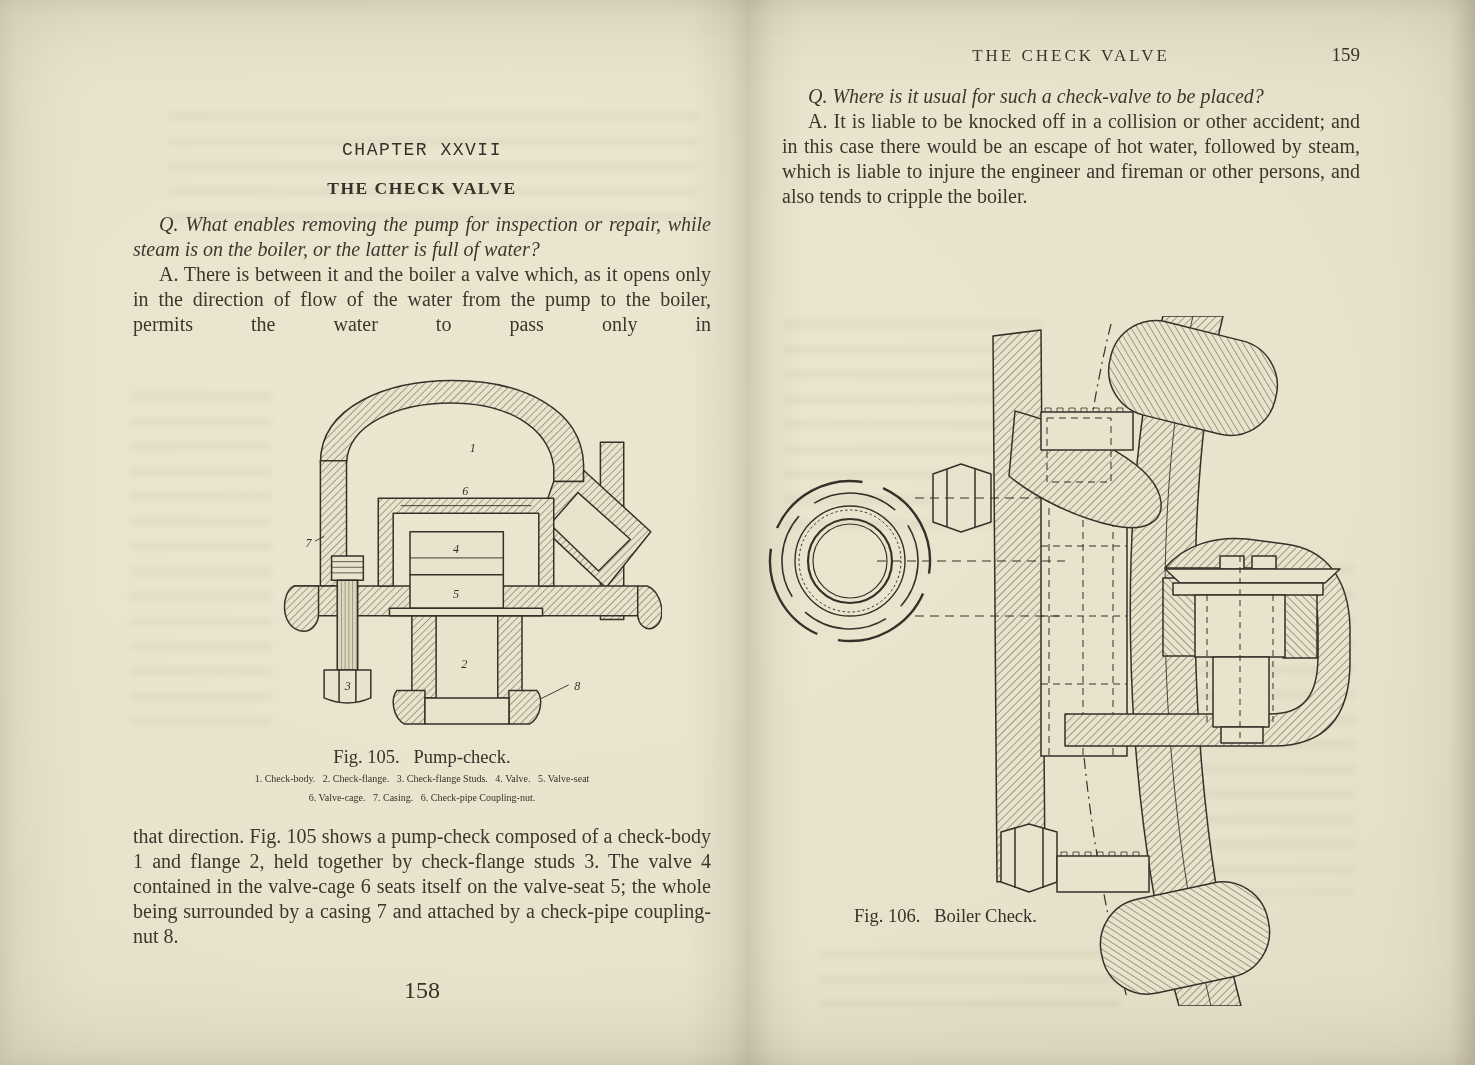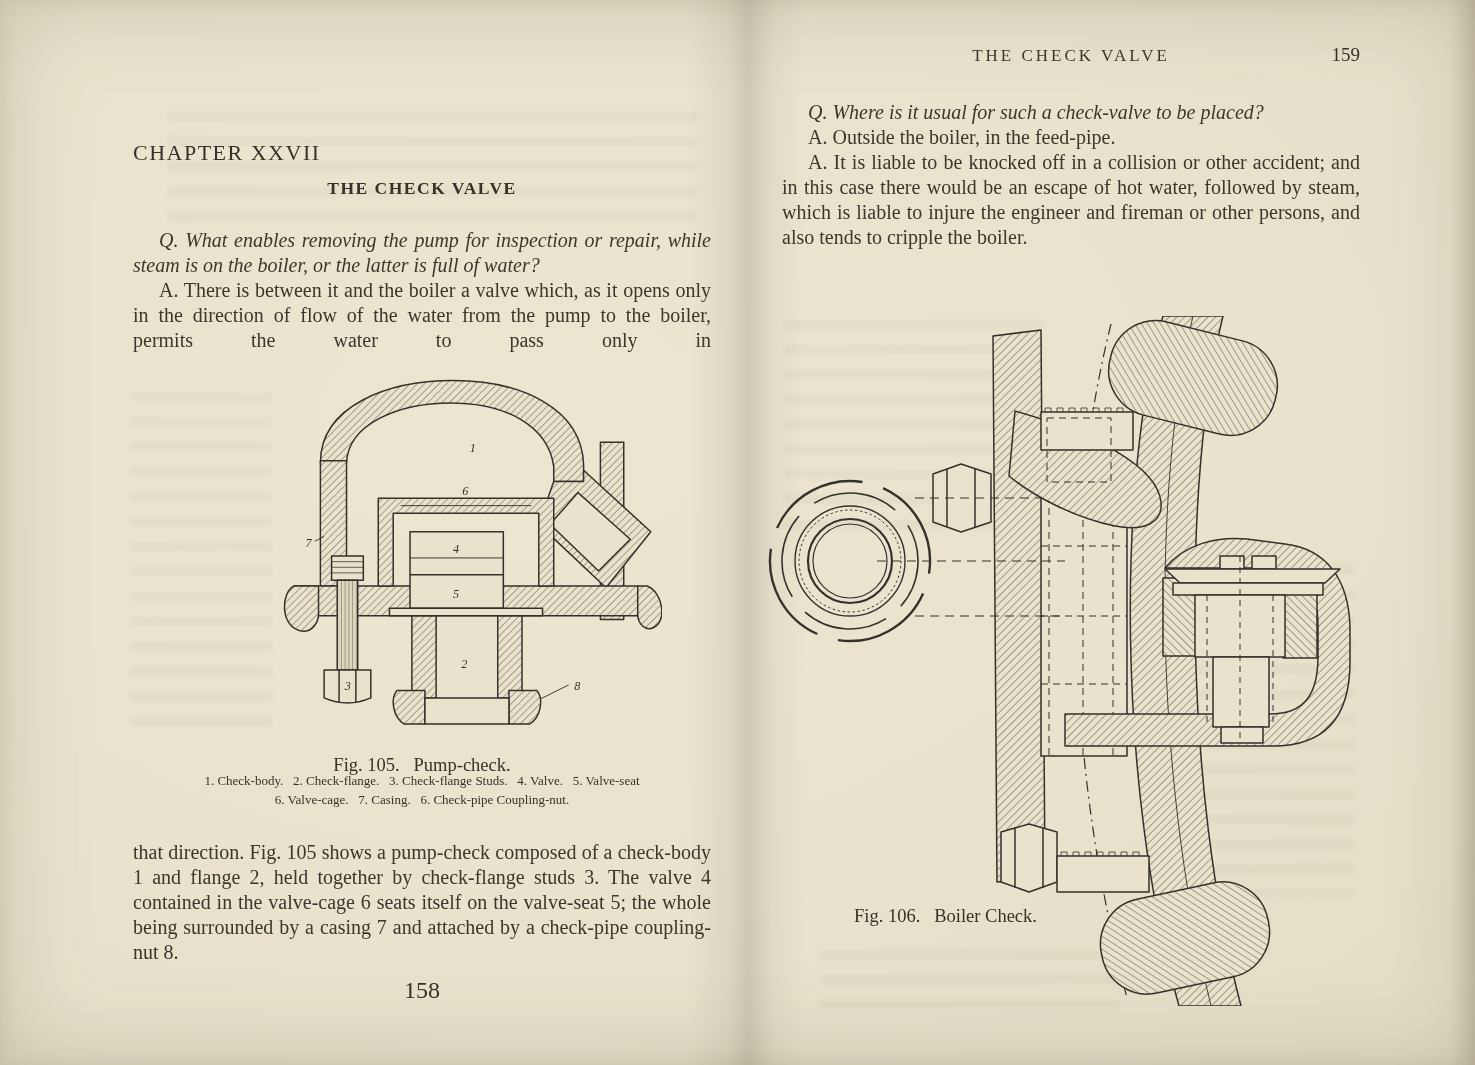--- a/index.html
+++ b/index.html
@@ -23,40 +23,40 @@
     position:absolute;top:0;right:0;width:26px;height:1065px;pointer-events:none;
     background:linear-gradient(90deg, rgba(70,60,40,0), rgba(70,60,40,.14));
   }
   
   .ghost{
     position:absolute;pointer-events:none;opacity:.55;filter:blur(2px);
     background:repeating-linear-gradient(to bottom, rgba(112,102,76,.10) 0 9px, rgba(112,102,76,0) 9px 25px);
   }
   .abs{position:absolute;}
   .body-text{
-    font-size:20px;line-height:25px;text-align:justify;color:#3a372d;margin-top:16px;
+    font-size:20px;line-height:25px;text-align:justify;color:#3a372d;
   }
   .body-text p{margin:0;text-indent:26px;}
   .q{font-style:italic;}
   .justify-last{text-align-last:justify;}
   .chapter-heading{
-    font-size:22px;letter-spacing:1.5px;color:#35322a;
+    font-size:18px;letter-spacing:1.5px;text-align:center;color:#35322a;font-family:Liberation Mono, monospace;
   }
   .section-heading{
     font-size:17.5px;font-weight:bold;letter-spacing:1.5px;text-align:center;color:#35322a;
   }
   .running-head{
     font-size:17px;letter-spacing:3px;text-align:center;color:#3a372d;
   }
   .folio{font-size:19px;color:#35322a;}
   .caption{
     font-size:18.5px;text-align:center;white-space:pre;color:#35322a;
   }
   .legend{
-    font-size:13px;text-align:center;white-space:pre;color:#35322a;
+    font-size:10px;text-align:center;white-space:pre;color:#35322a;
   }
   svg{display:block;}
   svg text{font-family:"Liberation Serif","DejaVu Serif",serif;font-style:italic;font-size:13px;fill:#34312a;}
 </style>
 </head>
 <body>
 
 <div class="spread">
 
   <div class="ghost" style="left:168px;top:112px;width:530px;height:118px;"></div>
@@ -136,41 +136,40 @@
         <text x="205" y="334">2</text>
         <text x="80" y="357">3</text>
         <text x="196" y="211">4</text>
         <text x="196" y="259">5</text>
         <text x="206" y="149">6</text>
         <text x="38" y="204">7</text>
         <text x="326" y="357">8</text>
       </g>
     </svg>
 
-    <div class="abs caption" style="left:133px;top:747px;width:578px;margin-top:8px;">Fig. 105.   Pump-check.</div>
+    <div class="abs caption" style="left:133px;top:747px;width:578px;">Fig. 105.   Pump-check.</div>
     <div class="abs legend" style="left:113px;top:773px;width:618px;">1. Check-body.   2. Check-flange.   3. Check-flange Studs.   4. Valve.   5. Valve-seat</div>
     <div class="abs legend" style="left:113px;top:792px;width:618px;">6. Valve-cage.   7. Casing.   6. Check-pipe Coupling-nut.</div>
 
     <div class="abs body-text" style="left:133px;top:824px;width:578px;">
       <p style="text-indent:0;">that direction.  Fig. 105 shows a pump-check composed of a check-body 1 and flange 2, held together by check-flange studs 3.  The valve 4 contained in the valve-cage 6 seats itself on the valve-seat 5; the whole being surrounded by a casing 7 and attached by a check-pipe coupling-nut 8.</p>
     </div>
 
     <div class="abs folio" style="left:133px;top:977px;width:578px;text-align:center;font-size:24px;">158</div>
   </div>
 
   <div>
 
     <div class="abs" style="left:782px;top:46px;width:578px;">
       <div class="running-head">THE CHECK VALVE</div>
       <div class="abs folio" style="right:0;top:-2px;">159</div>
     </div>
 
     <div class="abs body-text" style="left:782px;top:84px;width:578px;">
       <p class="q">Q. Where is it usual for such a check-valve to be placed?</p>
-      <p>A. Outside the boiler, in the feed-pipe.</p>
       <p>A. It is liable to be knocked off in a collision or other accident; and in this case there would be an escape of hot water, followed by steam, which is liable to injure the engineer and fireman or other persons, and also tends to cripple the boiler.</p>
     </div>
 
     <svg class="abs" style="left:765px;top:316px;" width="590" height="690" viewBox="0 0 590 690">
       <defs>
         <pattern id="hatB" patternUnits="userSpaceOnUse" width="5.5" height="5.5" patternTransform="rotate(45)">
           <rect width="5.5" height="5.5" fill="#e9e3cd"></rect>
           <line x1="0" y1="0" x2="0" y2="5.5" stroke="#56503f" stroke-width="1"></line>
         </pattern>
         <pattern id="hatB2" patternUnits="userSpaceOnUse" width="5.5" height="5.5" patternTransform="rotate(-45)">

